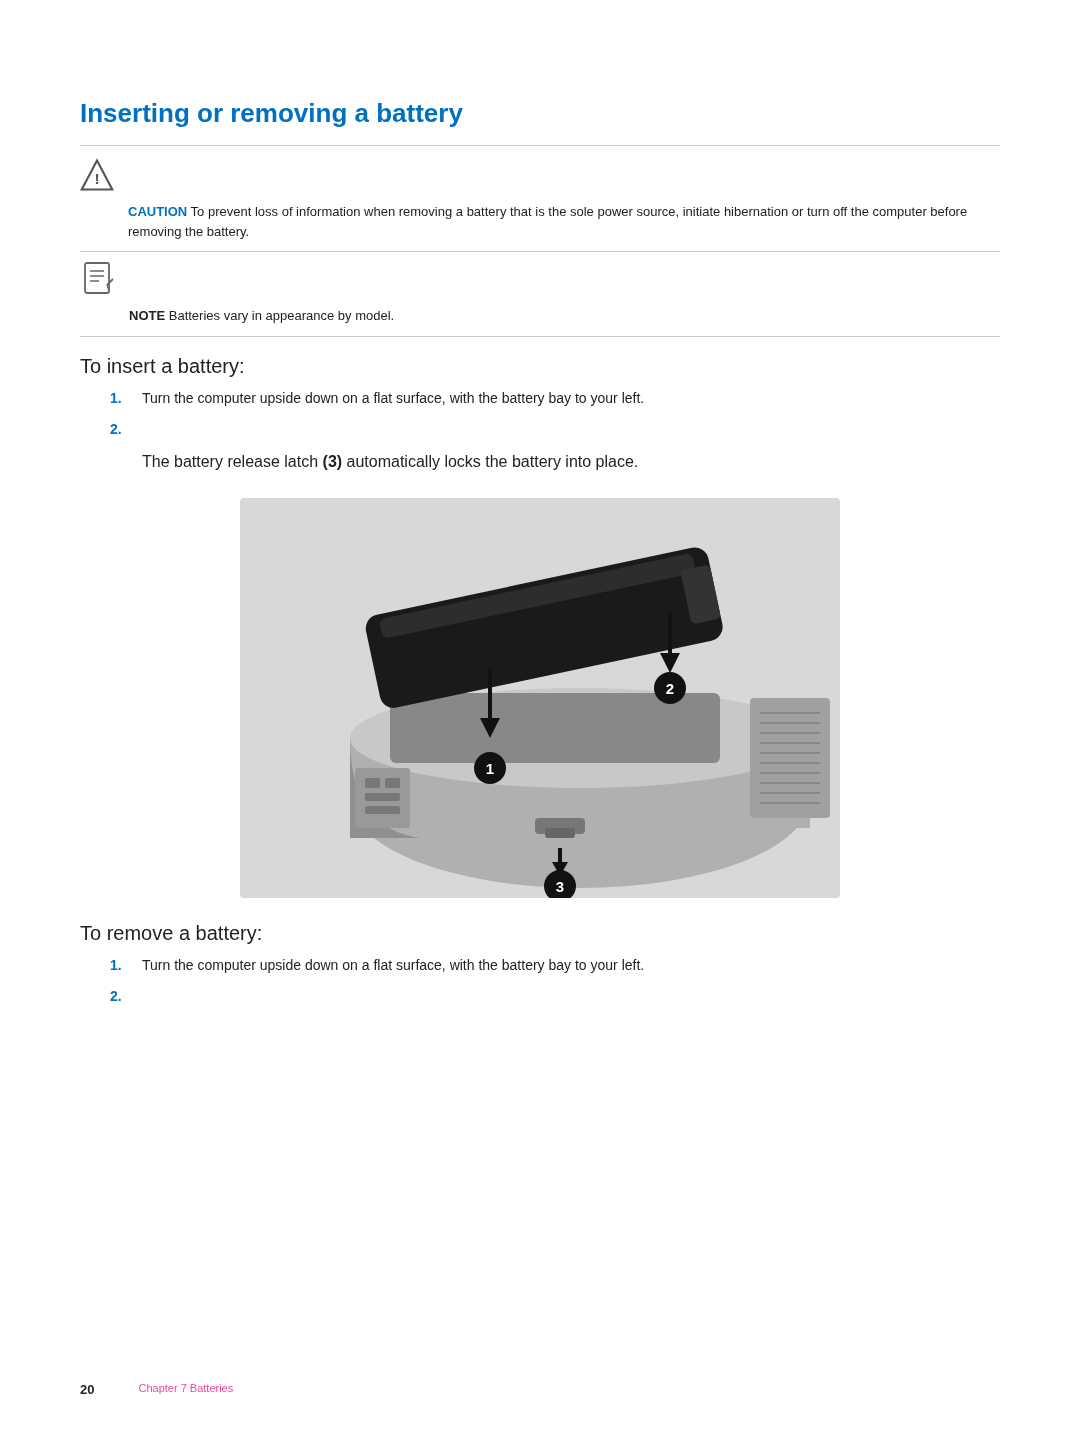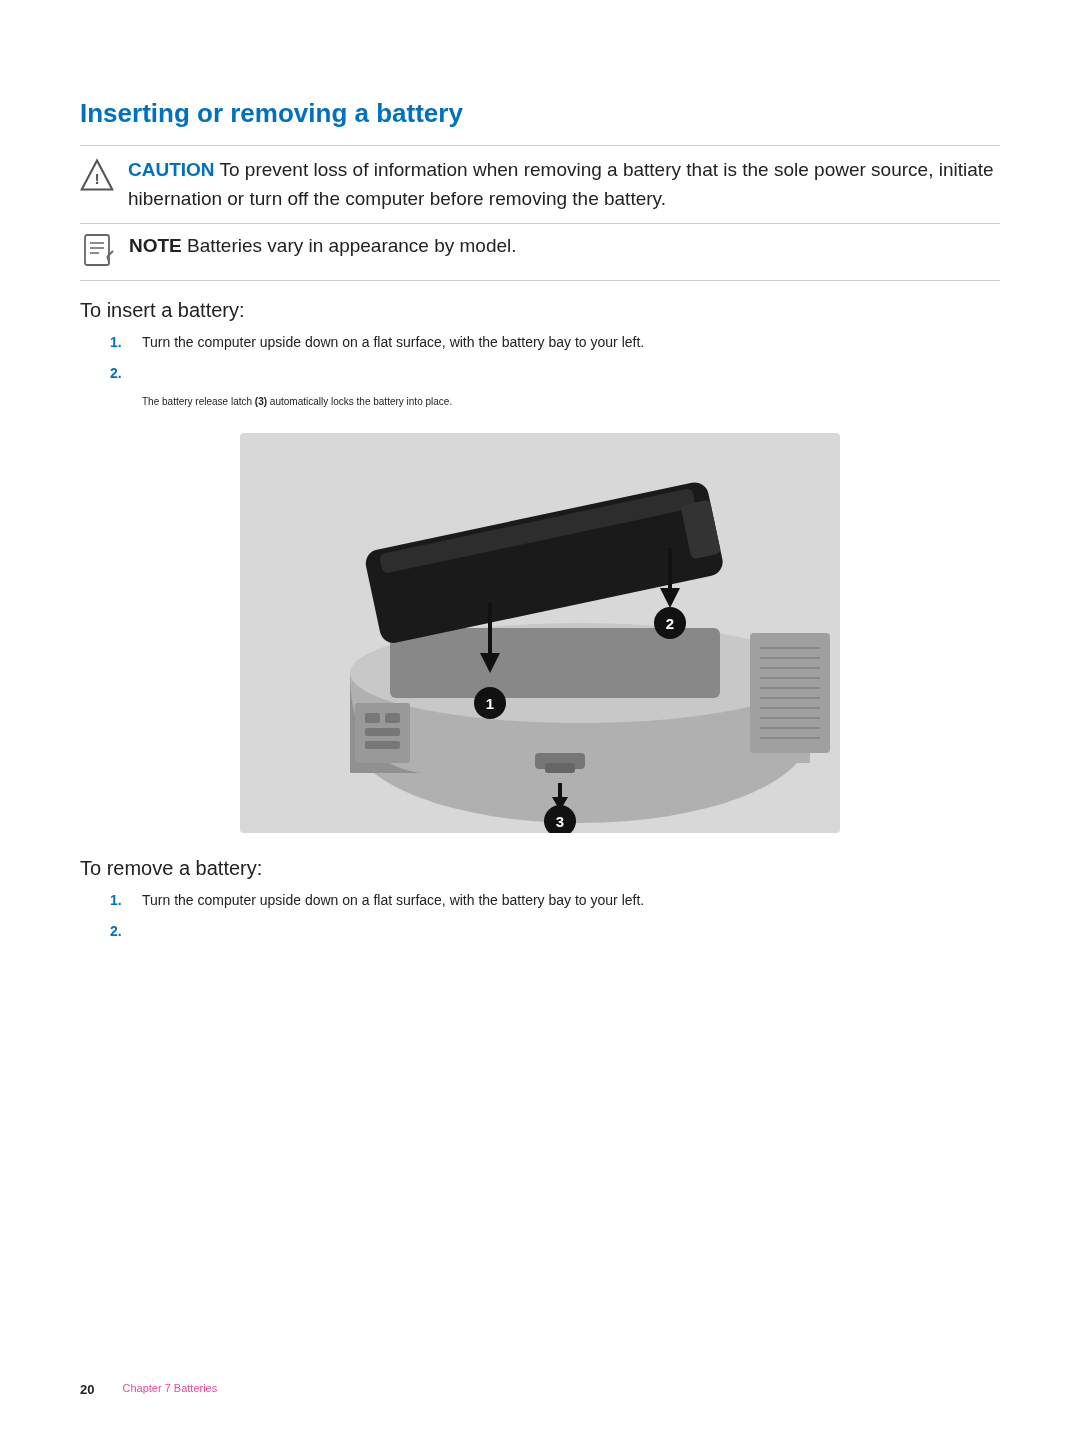--- a/index.html
+++ b/index.html
@@ -35,22 +35,23 @@
       padding: 10px 0;
       border-bottom: 1px solid #cccccc;
     }
 
     .notice-icon {
       flex-shrink: 0;
       margin-top: 2px;
     }
 
     .notice-text {
-      font-size: 19px;
+      font-size: 13px;
       line-height: 1.5;
+      margin-top: 46px;
     }
 
     .notice-text .label-caution {
       font-weight: bold;
       color: #0070c0;
     }
 
     .notice-text .label-note {
       font-weight: bold;
     }
@@ -91,21 +92,21 @@
     .steps-list li .step-num {
       color: #0070c0;
       font-weight: bold;
       min-width: 18px;
     }
 
     .step-sub {
       margin-left: 62px;
       margin-top: 4px;
       margin-bottom: 10px;
-      font-size: 10px;
+      font-size: 16px;
       line-height: 1.5;
     }
 
     .diagram-container {
       margin: 24px auto;
       width: 600px;
       height: 400px;
       position: relative;
       background: #f0f0f0;
       border-radius: 4px;
@@ -256,16 +257,16 @@
 <ul class="steps-list">
   <li>
     <span class="step-num">1.</span>
     <span>Turn the computer upside down on a flat surface, with the battery bay to your left.</span>
   </li>
   <li>
     <span class="step-num">2.</span>
   </li>
 </ul>
 
-<div style="position: absolute; bottom: 40px; left: 80px; display: flex; gap: 28px; font-size: 13px;">
+<div style="position: absolute; bottom: 40px; left: 80px; display: flex; gap: 44px; font-size: 13px;">
   <span class="footer-page">20</span>
   <span class="footer-chapter">Chapter 7   Batteries</span>
 </div>
 
 </body></html>

